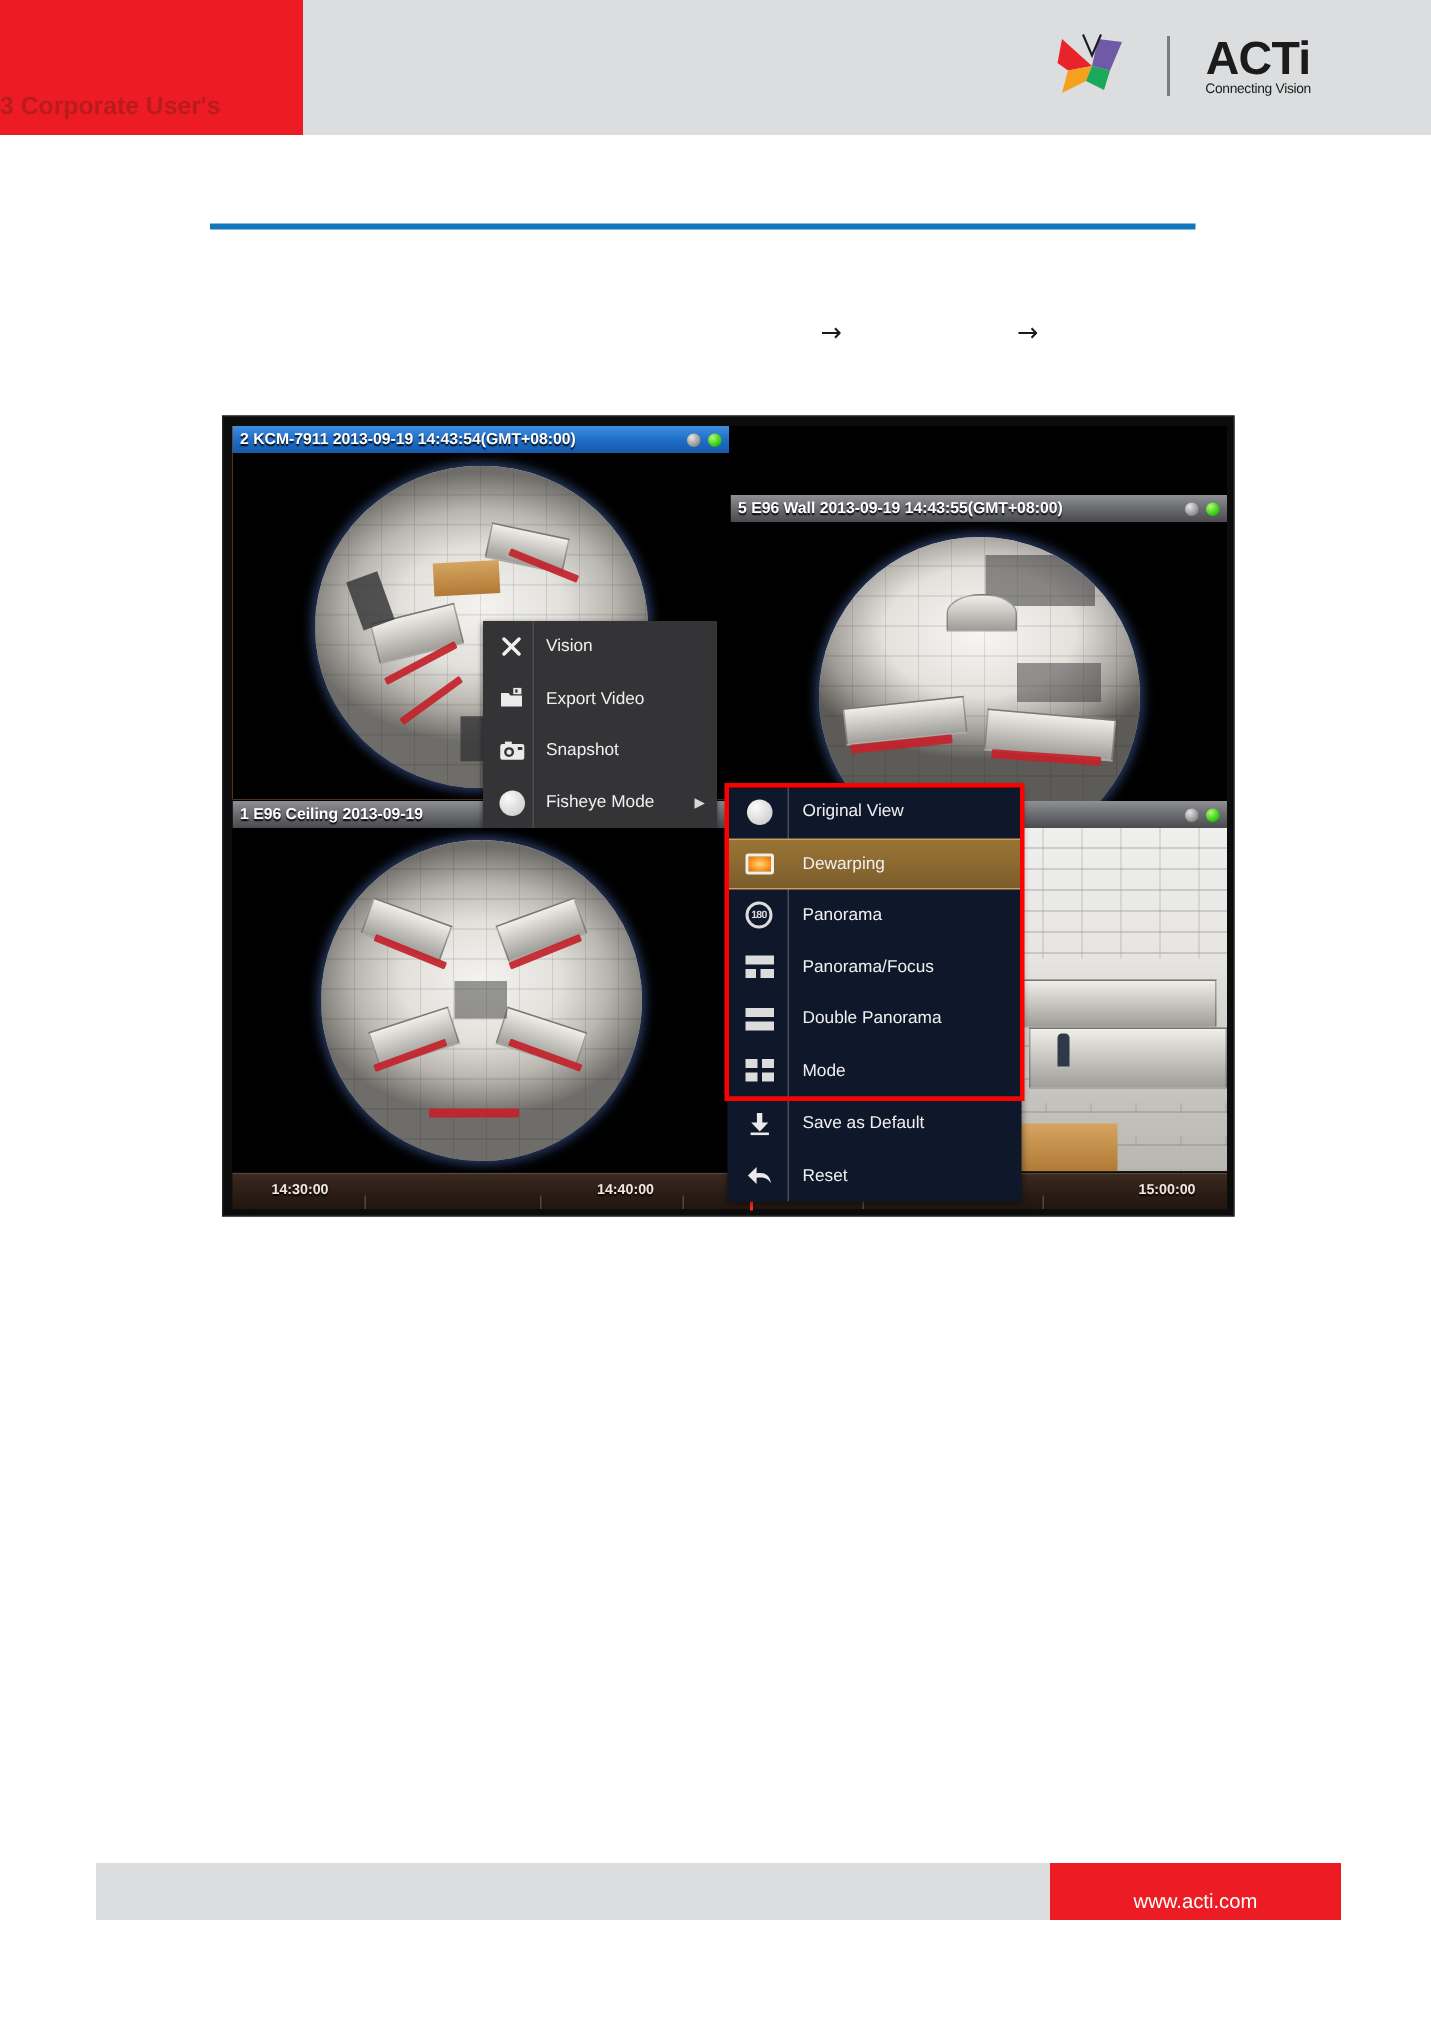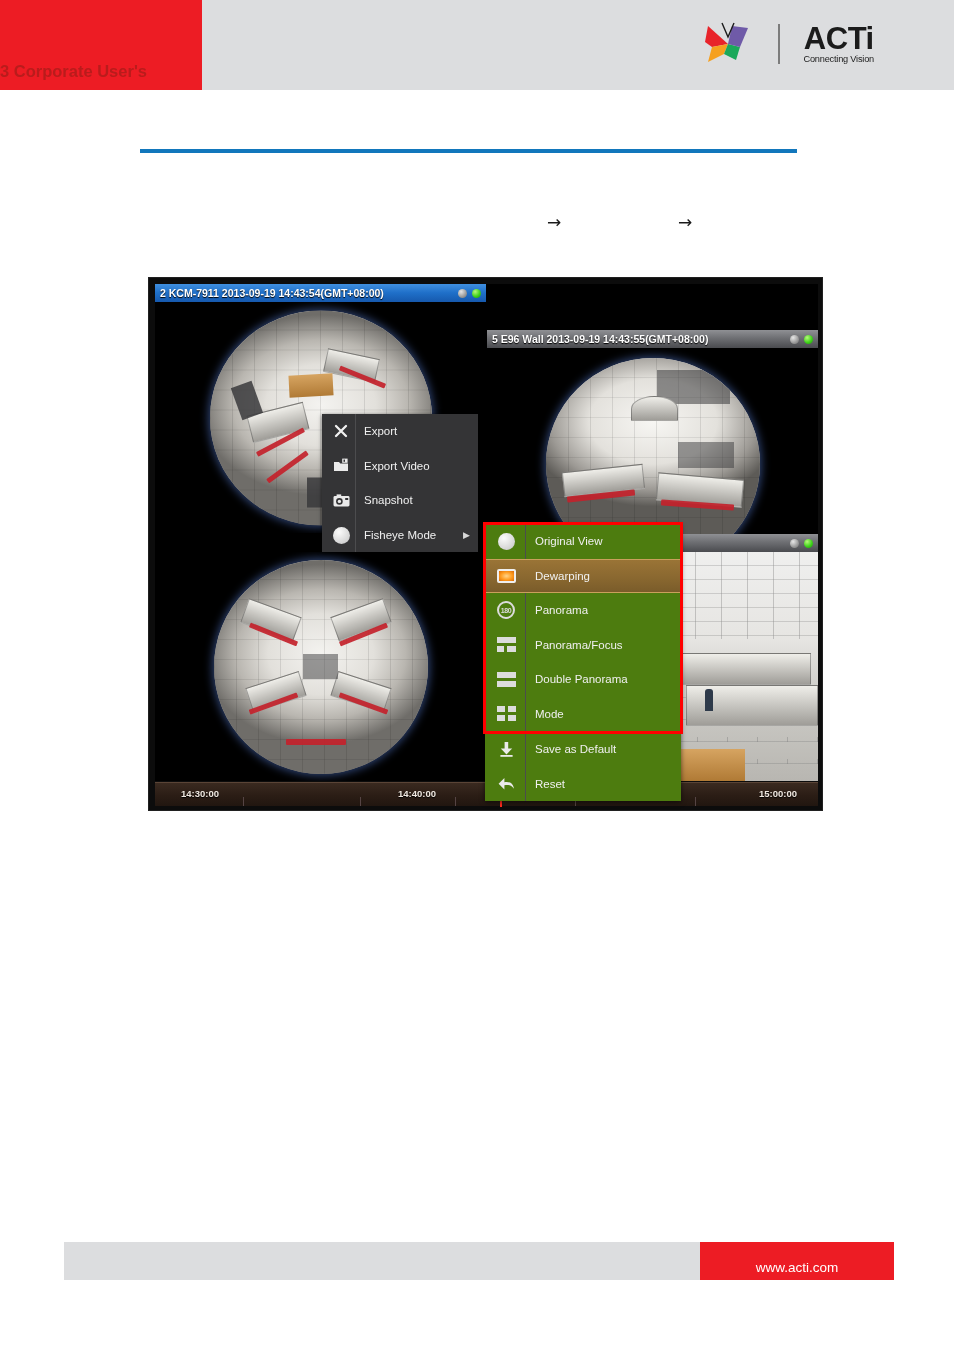--- a/index.html
+++ b/index.html
@@ -204,21 +204,21 @@
     position: absolute; right: 8px; top: 50%; transform: translateY(-50%);
     font-size: 9px; color: #d8d8d8;
   }
   .ctx-sep-vert {
     position: absolute; left: 33px; top: 0; bottom: 0; width: 1px; background: #4c4c4e;
   }
 
   
   .submenu {
     position: absolute; left: 485px; top: 524px; width: 196px;
-    background: #4d7c0f;
+    background: #0f172a;
     z-index: 50;
     box-shadow: 0 1px 5px rgba(0,0,0,.6);
   }
   .submenu .ctx-sep-vert { left: 40px; }
   .subitem {
     position: relative; height: 34.5px;
     display: flex; align-items: center;
     font-size: 11.5px; color: #f0f0f0;
     padding-left: 50px; padding-right: 8px;
     white-space: nowrap;
@@ -356,20 +356,23 @@
             <div class="deskblock" style="left:52%;top:56%;width:40%;height:13%;transform:rotate(5deg);"></div>
             <div class="redband" style="left:10%;top:64%;width:32%;height:6px;transform:rotate(-6deg);"></div>
             <div class="redband" style="left:54%;top:68%;width:34%;height:6px;transform:rotate(4deg);"></div>
             <div class="redband" style="left:30%;top:78%;width:26%;height:6px;transform:rotate(-2deg);"></div>
             <div class="darkblock" style="left:62%;top:40%;width:26%;height:12%;opacity:.5;"></div>
           </div>
         </div>
       </div>
 
       <div class="vpanel vp3">
+        <div class="vtitle">
+          <span class="vt-name">1 E96 Ceiling   2013-09-19</span>
+        </div>
         <div class="vbody">
           <div class="fisheye fe3">
             <div class="scene"></div>
             <div class="deskblock" style="left:14%;top:22%;width:26%;height:12%;transform:rotate(20deg);"></div>
             <div class="deskblock" style="left:56%;top:22%;width:26%;height:12%;transform:rotate(-20deg);"></div>
             <div class="deskblock" style="left:16%;top:56%;width:26%;height:12%;transform:rotate(-18deg);"></div>
             <div class="deskblock" style="left:56%;top:56%;width:26%;height:12%;transform:rotate(18deg);"></div>
             <div class="redband" style="left:16%;top:34%;width:24%;height:5px;transform:rotate(22deg);"></div>
             <div class="redband" style="left:58%;top:34%;width:24%;height:5px;transform:rotate(-22deg);"></div>
             <div class="redband" style="left:16%;top:66%;width:24%;height:5px;transform:rotate(-20deg);"></div>
@@ -422,21 +425,21 @@
 
   <div class="ctxmenu">
     <div class="ctx-sep-vert"></div>
 
     <div class="ctxitem">
       <span class="ci-icon">
         <svg width="14" height="14" viewBox="0 0 14 14">
             <path d="M2 2 L12 12 M12 2 L2 12" stroke="#f0f0f0" stroke-width="2.3" stroke-linecap="round"></path>
           </svg>
       </span>
-      <span>Export</span>
+      <span>Vision</span>
     </div>
 
     <div class="ctxitem">
       <span class="ci-icon">
         <svg width="16" height="15" viewBox="0 0 16 15">
           <path d="M1 4 L6 4 L7.3 5.6 L15 5.6 L15 13 L1 13 Z" fill="#eaeaea"></path>
           <rect x="9.2" y="0.6" width="5.4" height="4.2" fill="#eaeaea"></rect>
           <rect x="10.5" y="1.6" width="1.5" height="2.2" fill="#343436"></rect>
         </svg>
       </span>

